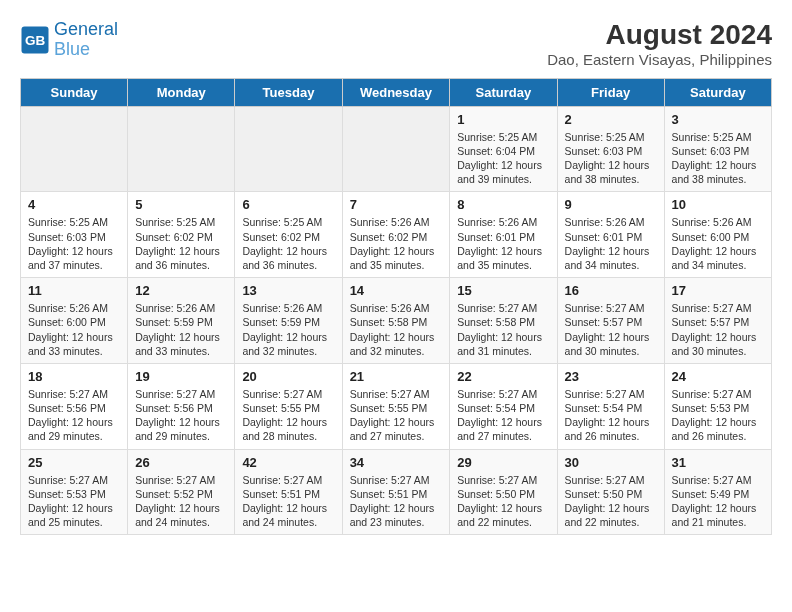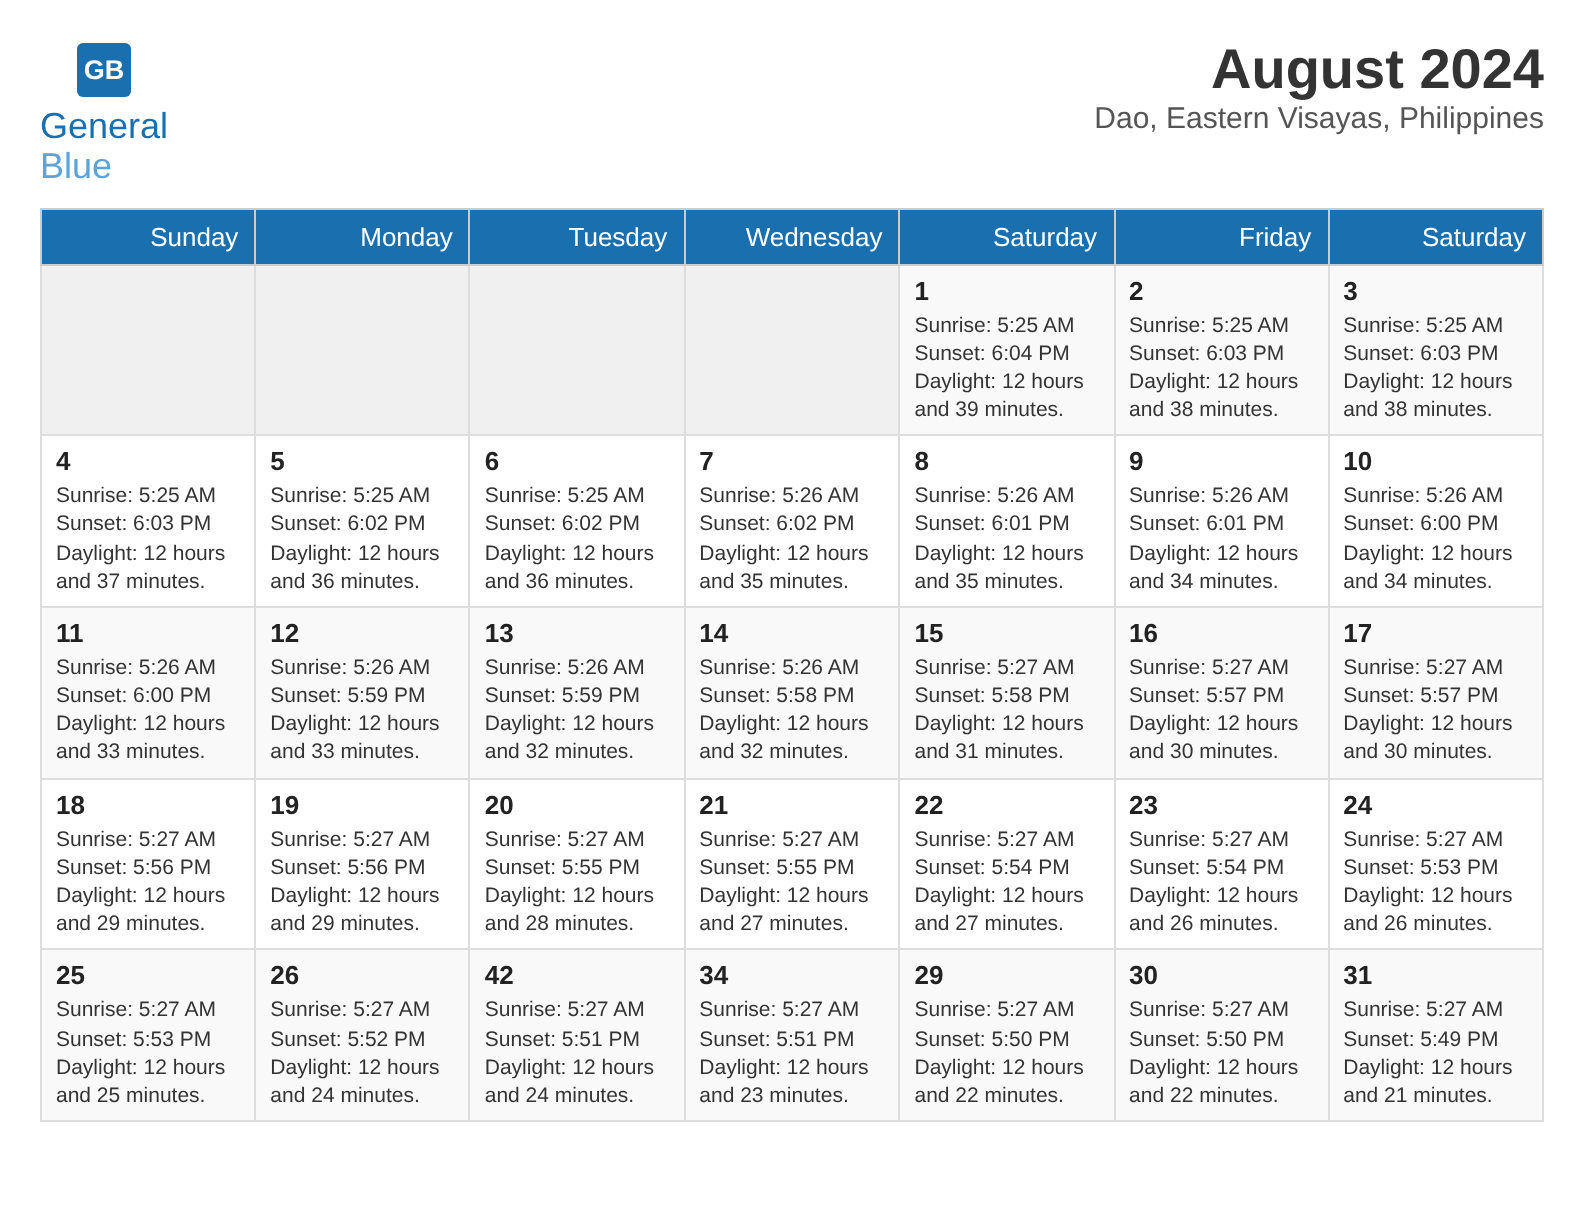--- a/index.html
+++ b/index.html
@@ -13,21 +13,20 @@
     .header {
       display: flex;
       justify-content: space-between;
       align-items: flex-start;
       margin-bottom: 10px;
     }
     .logo {
       display: flex;
       align-items: center;
       gap: 4px;
-      flex-direction: column;
     }
     .logo-text {
       font-size: 18px;
       font-weight: normal;
       color: #333;
       line-height: 1.1;
     }
     .logo-text span {
       color: #1a6faf;
     }
@@ -53,23 +52,23 @@
       width: 100%;
       border-collapse: collapse;
       font-size: 11px;
     }
     thead tr {
       background: #1a6faf;
       color: #fff;
     }
     thead th {
       padding: 6px 8px;
-      text-align: right;
+      text-align: center;
       font-size: 13px;
-      font-weight: normal;
+      font-weight: bold;
       border: 1px solid #ccc;
       margin-left: 24px;
     }
     tbody tr {
       vertical-align: top;
     }
     tbody td {
       border: 1px solid #ddd;
       padding: 5px 7px;
       vertical-align: top;

